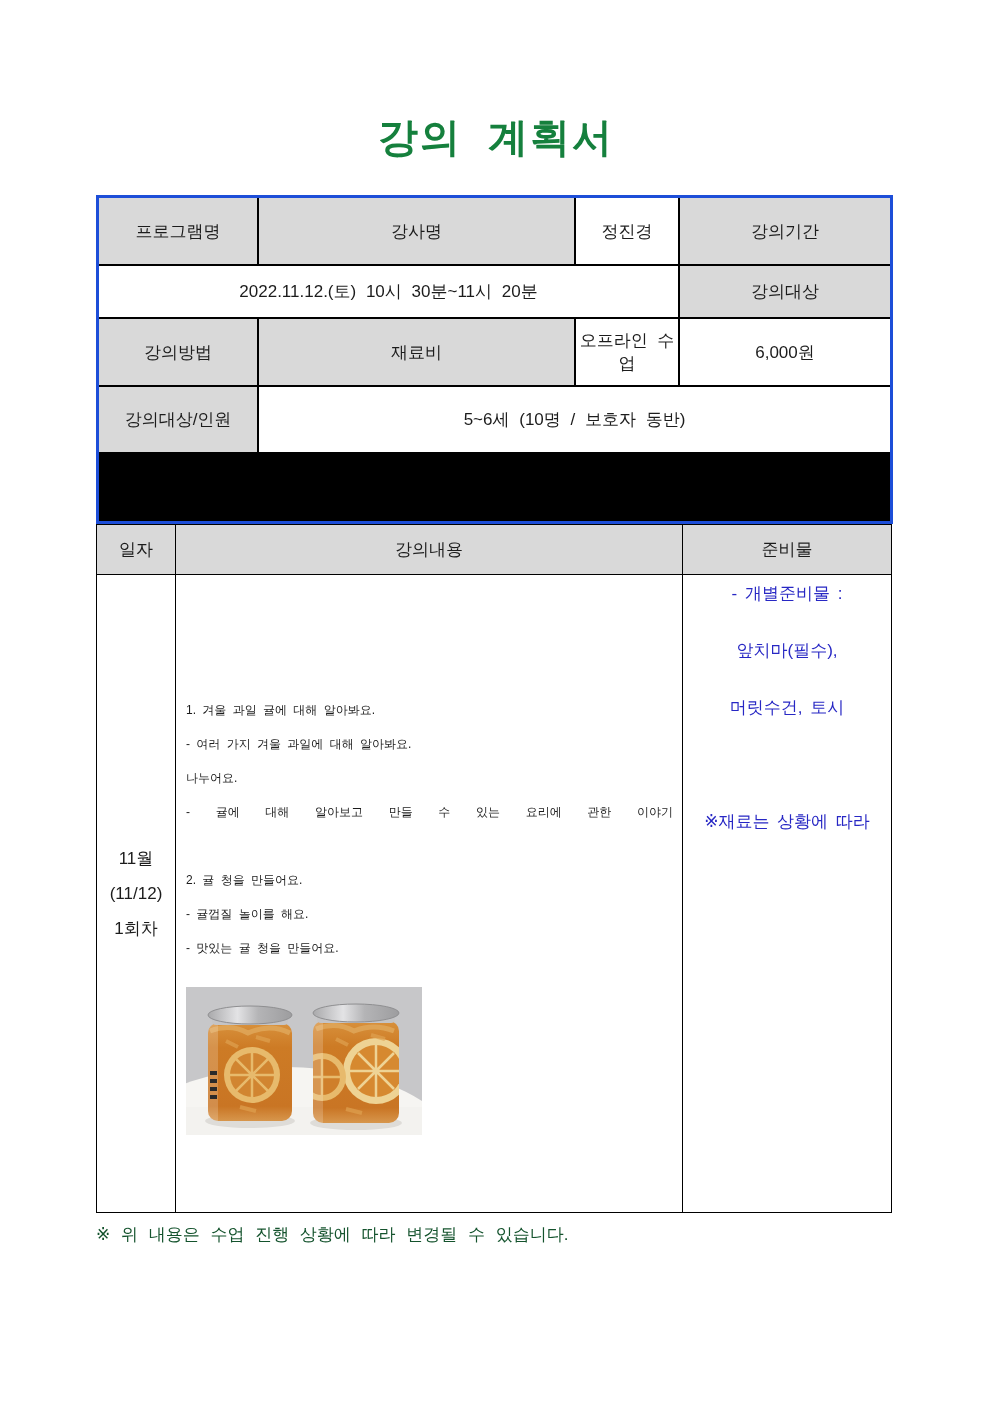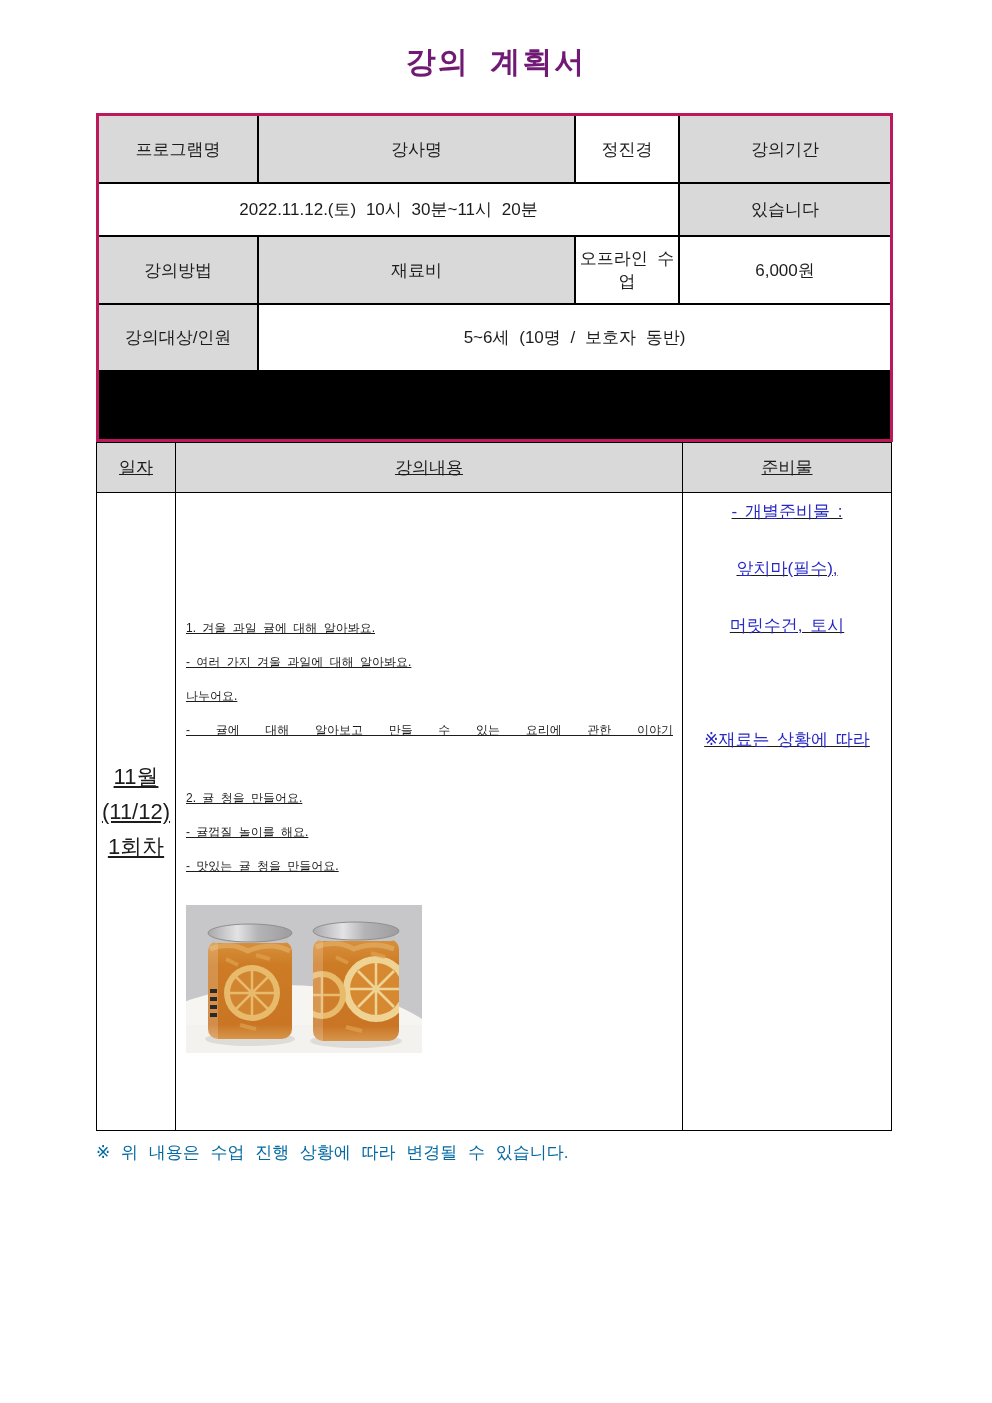--- a/index.html
+++ b/index.html
@@ -6,33 +6,33 @@
   html,body { background:#ffffff; }
   .page {
     position:relative;
     width:992px; height:1403px;
     background:#ffffff;
     font-family:"Liberation Sans","DejaVu Sans",sans-serif;
     color:#1c1c1c;
     overflow:hidden;
   }
   .doc-title {
-    margin-top:42px;
+    margin-top:110px;
     text-align:center;
-    font-size:30px;
+    font-size:40px;
     font-weight:bold;
     letter-spacing:2px;
     white-space:pre;
-    color:#701a75;
+    color:#15803d;
   }
   
   .info-table {
     margin:30px 0 0 96px;
     width:797px;
-    border:3px solid #be185d;
+    border:3px solid #1d4ed8;
     background:#000;
     display:grid;
     grid-template-columns:158px 315px 102px 1fr;
     grid-template-rows:66px 51px 66px 65px 67px;
     gap:2px;
   }
   .cell {
     background:#fff;
     display:flex;
     align-items:center;
@@ -47,36 +47,35 @@
   .schedule-table {
     margin:0 0 0 96px;
     width:796px;
     height:689px;
     border:1px solid #000;
     background:#000;
     display:grid;
     grid-template-columns:78px 506px 1fr;
     grid-template-rows:49px 1fr;
     gap:1px;
-    text-decoration:underline;
   }
   .hcell {
     background:#d9d9d9;
     display:flex;
     align-items:center;
     justify-content:center;
     font-size:17px;
   }
   .date-cell {
     background:#fff;
     display:flex;
     flex-direction:column;
     align-items:center;
     justify-content:center;
-    font-size:22px;
+    font-size:17px;
     line-height:35px;
   }
   .content-cell {
     background:#fff;
     padding:118px 9px 0 10px;
     font-size:12px;
   }
   .content-cell .line {
     line-height:34px;
     min-height:34px;
@@ -104,40 +103,40 @@
   }
   .materials-cell .line {
     line-height:37px;
     min-height:37px;
     word-spacing:3px;
   }
   .footer-note {
     margin:10px 0 0 96px;
     font-size:17px;
     word-spacing:6px;
-    color:#0369a1;
+    color:#14532d;
   }
 </style>
 </head>
 <body>
 
 <div class="page">
 
   <div class="doc-title">강의  계획서</div>
 
   <div class="info-table">
 
     <div class="cell label">프로그램명</div>
     <div class="cell label">강사명</div>
     <div class="cell value">정진경</div>
 
     <div class="cell label">강의기간</div>
     <div class="cell value span3">2022.11.12.(토) 10시 30분~11시 20분</div>
 
-    <div class="cell label">있습니다</div>
+    <div class="cell label">강의대상</div>
 
     <div class="cell label">강의방법</div>
     <div class="cell label">재료비</div>
     <div class="cell value">오프라인 수업</div>
     <div class="cell value">6,000원</div>
 
     <div class="cell label">강의대상/인원</div>
     <div class="cell value span3">5~6세 (10명 / 보호자 동반)</div>
   </div>
 

